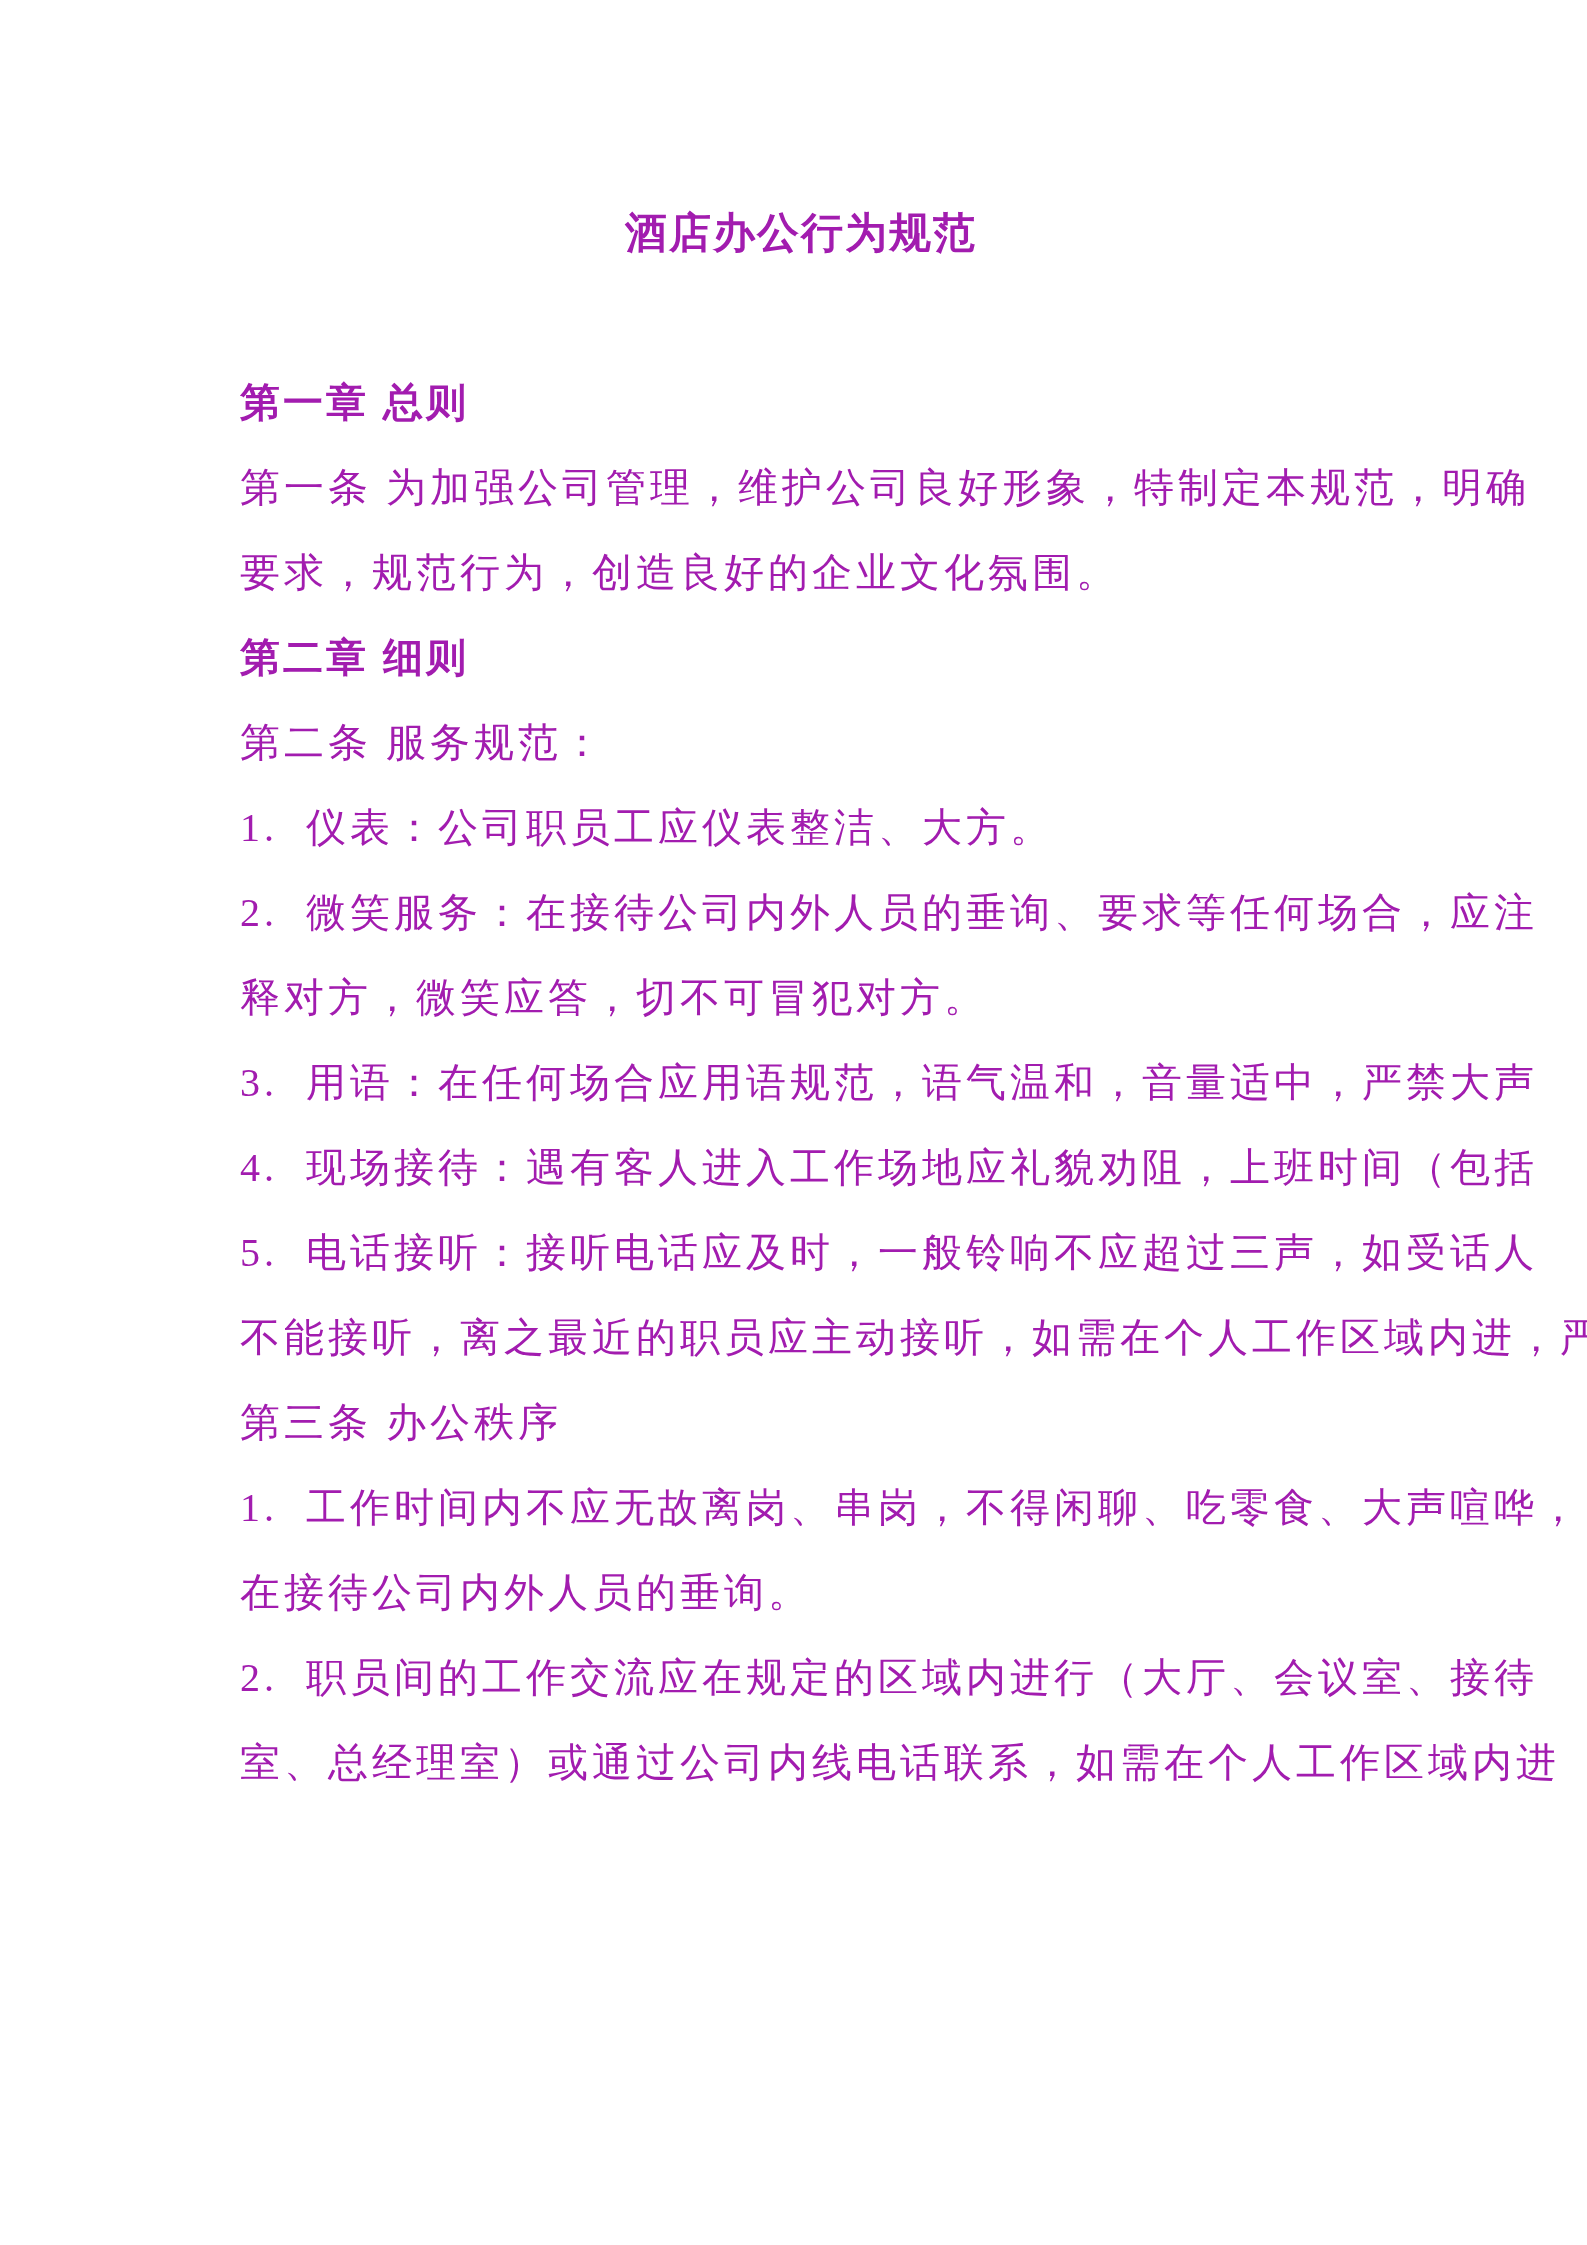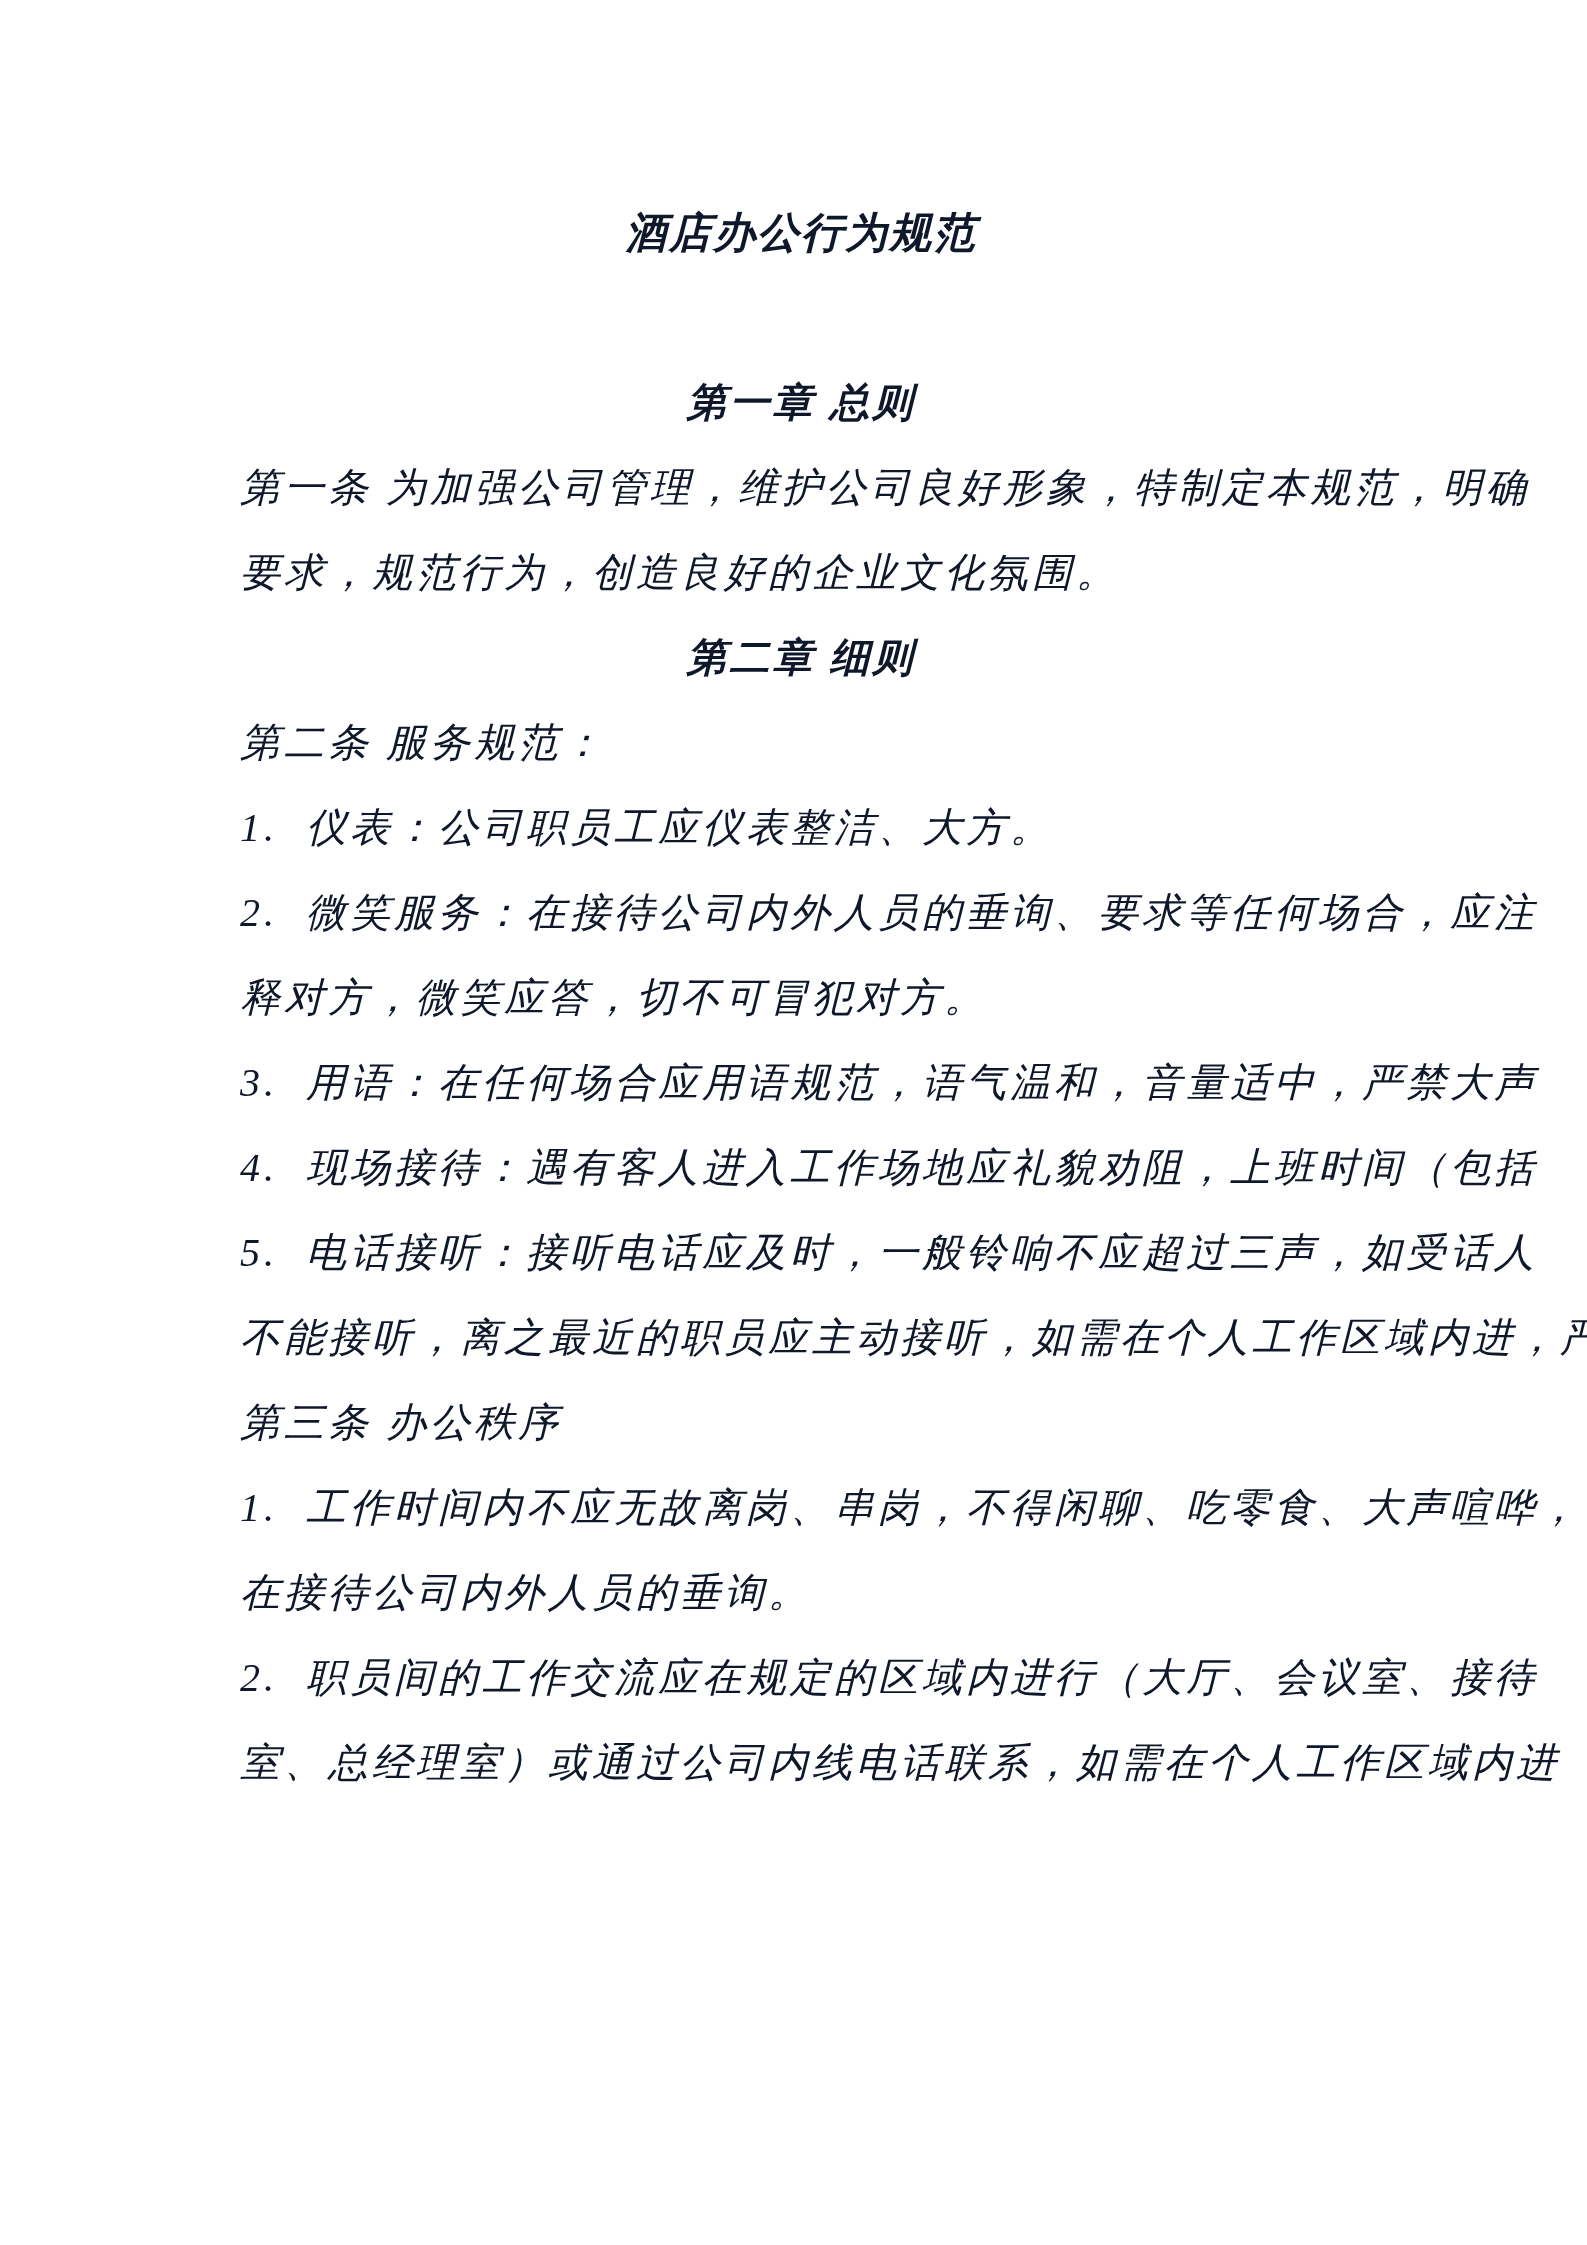--- a/index.html
+++ b/index.html
@@ -8,22 +8,21 @@
     background: #ffffff;
   }
   .page {
     position: relative;
     box-sizing: border-box;
     width: 1587px;
     height: 2245px;
     background: #ffffff;
     padding: 190px 225px 0 240px;
     overflow: hidden;
-    color: #0f172a;
-    font-style: italic;
+    color: #a21caf;
   }
   .doc-title {
     font-family: "Liberation Sans", "DejaVu Sans", sans-serif;
     font-weight: bold;
     font-size: 42px;
     line-height: 85px;
     height: 85px;
     letter-spacing: 2px;
     text-align: center;
     margin: 0 0 85px 0;
@@ -35,21 +34,20 @@
     line-height: 85px;
     height: 85px;
     letter-spacing: 4px;
     white-space: nowrap;
     margin: 0;
   }
   .line.heading {
     font-family: "Liberation Sans", "DejaVu Sans", sans-serif;
     font-weight: bold;
     letter-spacing: 3px;
-    text-align: center;
   }
 </style>
 </head>
 <body>
 
 <div class="page">
   <h1 class="doc-title">酒店办公行为规范</h1>
 
   <div class="line heading">第一章 总则</div>
   <div class="line">第一条 为加强公司管理，维护公司良好形象，特制定本规范，明确</div>

